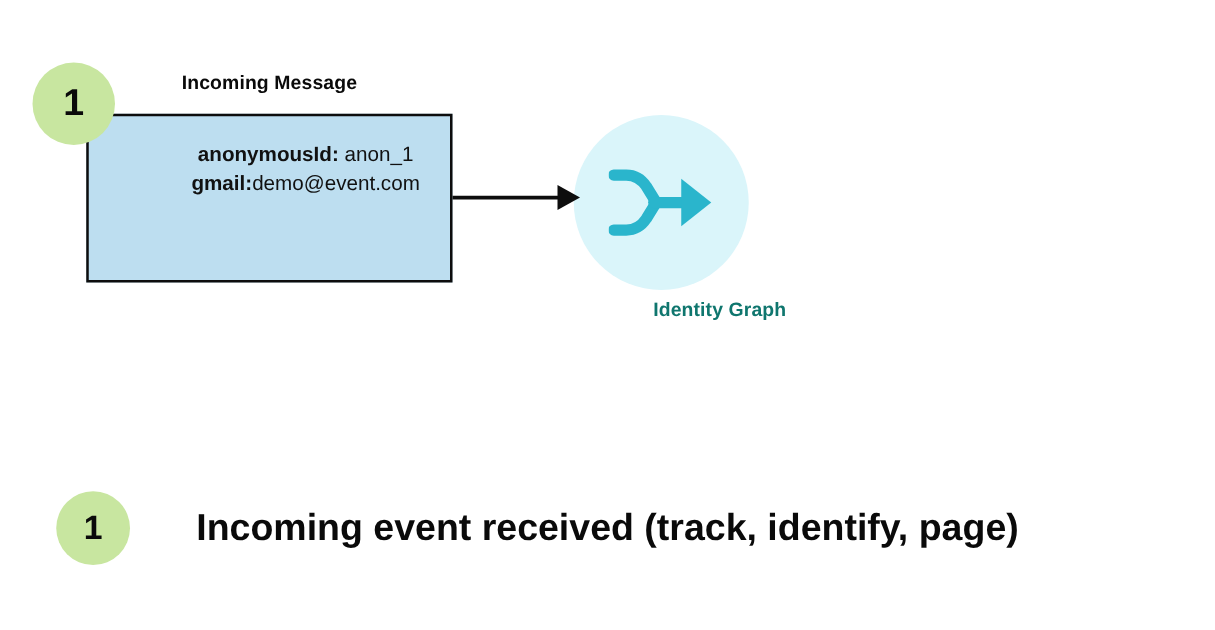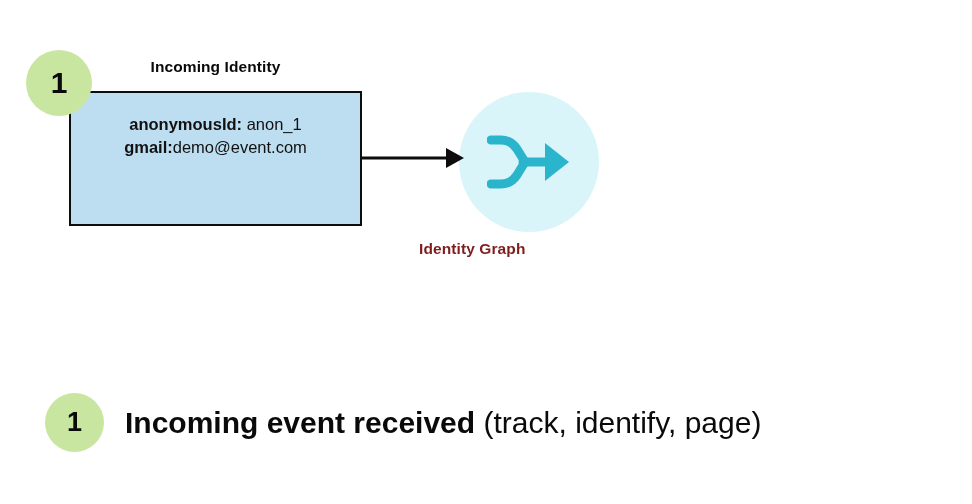--- a/index.html
+++ b/index.html
@@ -84,20 +84,21 @@
   #message-fields {
     position: absolute;
     left: 69px;
     top: 113px;
     width: 293px;
     text-align: center;
     font-size: 16.5px;
     line-height: 23px;
     color: #111111;
     z-index: 3;
+    padding-left: 29px;
   }
 
   #message-fields .field-row {
     white-space: nowrap;
   }
 
   #message-fields .field-key {
     font-weight: bold;
   }
 
@@ -131,61 +132,62 @@
     position: absolute;
     left: 487px;
     top: 128px;
     width: 84px;
     height: 68px;
     z-index: 3;
   }
 
   #identity-label {
     position: absolute;
-    left: 419px;
+    left: 429px;
     top: 240px;
     width: 200px;
-    text-align: left;
+    text-align: right;
     font-size: 15.5px;
     font-weight: bold;
     letter-spacing: 0.1px;
-    color: #7f1d1d;
+    color: #0f766e;
     z-index: 2;
   }
 
   
   #legend-text {
     position: absolute;
     left: 125px;
     top: 404px;
     font-size: 30px;
     line-height: 38px;
     white-space: nowrap;
     color: #0a0a0a;
     z-index: 2;
   }
 
   #legend-text .legend-strong {
     font-weight: bold;
+    margin-left: 32px;
   }
 
   #legend-text .legend-normal {
-    font-weight: normal;
+    font-weight: bold;
   }
 </style>
 </head>
 <body>
 
 <div id="canvas">
 
   <div id="badge-diagram" class="step-badge">
     <span>1</span>
   </div>
 
-  <div id="message-title">Incoming Identity</div>
+  <div id="message-title">Incoming Message</div>
 
   <div id="message-box"></div>
 
   <div id="message-fields">
 
     <div class="field-row">
       <span class="field-key">anonymousId:</span><span class="field-sep"> </span><span class="field-val">anon_1</span>
     </div>
 
 

